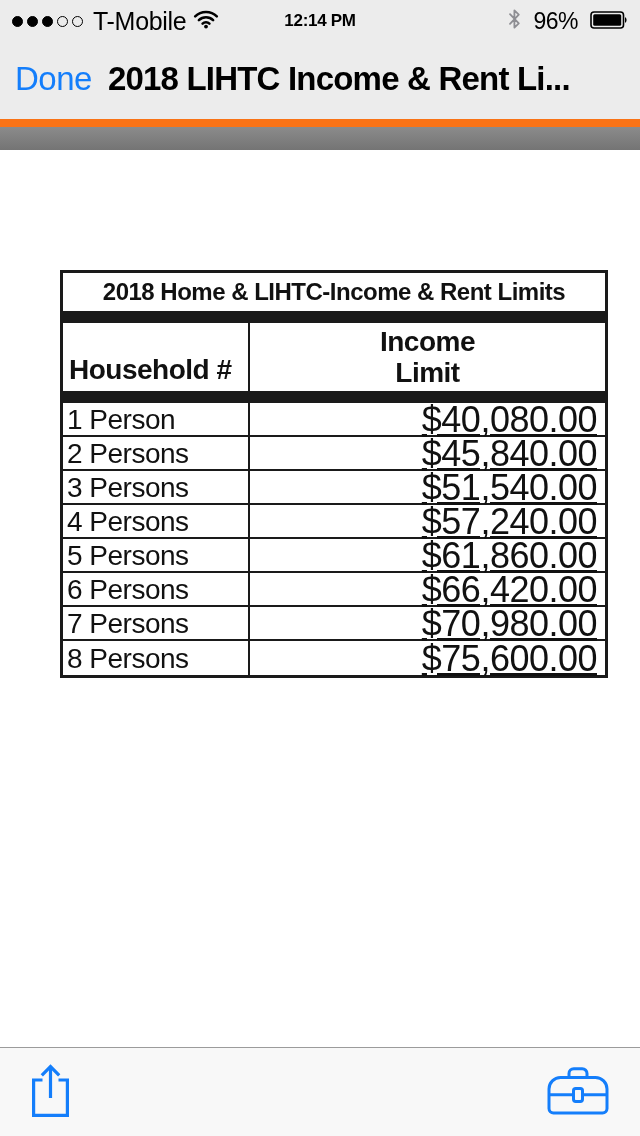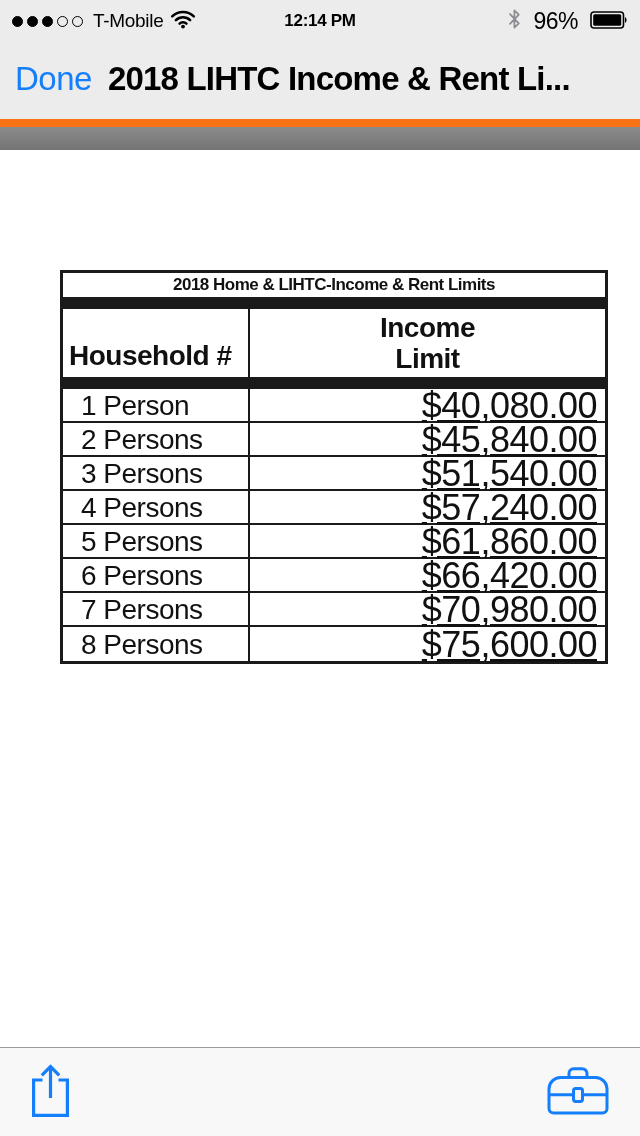--- a/index.html
+++ b/index.html
@@ -11,21 +11,21 @@
   
   .statusbar {
     height:42px; background:var(--bar-bg,#ECECEC);
     display:flex; align-items:center; padding:0 12px; position:relative;
     font-size:23px; color:#000;
   }
   .sb-left { display:flex; align-items:center; gap:7px; }
   .dots { display:flex; align-items:center; gap:4px; margin-right:3px; }
   .dot { width:11px; height:11px; border-radius:50%; border:1.5px solid #000; background:transparent; display:inline-block; }
   .dot.filled { background:#000; }
-  .carrier { font-size:19px; letter-spacing:-0.3px; }
+  .carrier { font-size:25px; letter-spacing:-0.3px; }
   .sb-time {
     position:absolute; left:50%; transform:translateX(-50%);
     font-weight:bold; font-size:17px; letter-spacing:-0.3px;
   }
   .sb-right { margin-left:auto; display:flex; align-items:center; gap:12px; }
   .batt-pct { font-size:23px; letter-spacing:-0.5px; }
 
   
   .navbar {
     height:85px; background:var(--bar-bg,#ECECEC);
@@ -45,39 +45,39 @@
   .grayband { height:23px; background:linear-gradient(#8b8b8b, #747474); }
 
   
   .docarea { flex:1; background:#fff; position:relative; }
 
   .doc-table {
     position:absolute; left:60px; top:120px; width:548px;
     border:3px solid var(--table-border,#1A1A1A); background:#fff; color:#111;
   }
   .t-title {
-    height:24px; display:flex; align-items:center; justify-content:center;
-    font-weight:bold; font-size:17px; letter-spacing:-0.5px; white-space:nowrap; overflow:hidden;
+    height:38px; display:flex; align-items:center; justify-content:center;
+    font-weight:bold; font-size:24px; letter-spacing:-0.5px; white-space:nowrap; overflow:hidden;
   }
   .t-bar { height:12px; background:var(--table-border,#1A1A1A); }
   .t-header { height:68px; display:flex; }
   .t-header .hcell-left {
     width:187px; border-right:2px solid var(--table-border,#1A1A1A);
     display:flex; align-items:flex-end; padding:0 0 5px 6px;
     font-weight:bold; font-size:28px; letter-spacing:-0.5px;
   }
   .t-header .hcell-right {
     flex:1; display:flex; flex-direction:column; align-items:center; justify-content:center;
     font-weight:bold; font-size:28px; line-height:31px; letter-spacing:-0.5px;
   }
   .t-row { height:34px; display:flex; border-bottom:2px solid var(--table-border,#1A1A1A); }
   .t-row:last-child { border-bottom:none; }
   .t-row .cell-left {
     width:187px; border-right:2px solid var(--table-border,#1A1A1A);
-    padding:1px 0 0 18px; font-size:28px; letter-spacing:-0.5px;
+    padding:1px 0 0 4px; font-size:28px; letter-spacing:-0.5px;
     display:flex; align-items:center;
   }
   .t-row .cell-right {
     flex:1; padding:1px 8px 0 0; font-size:36px; letter-spacing:-0.5px;
     display:flex; align-items:center; justify-content:flex-end;text-decoration:underline;
   }
 
   
   .toolbar {
     height:89px; background:var(--toolbar-bg,#F8F8F8);

